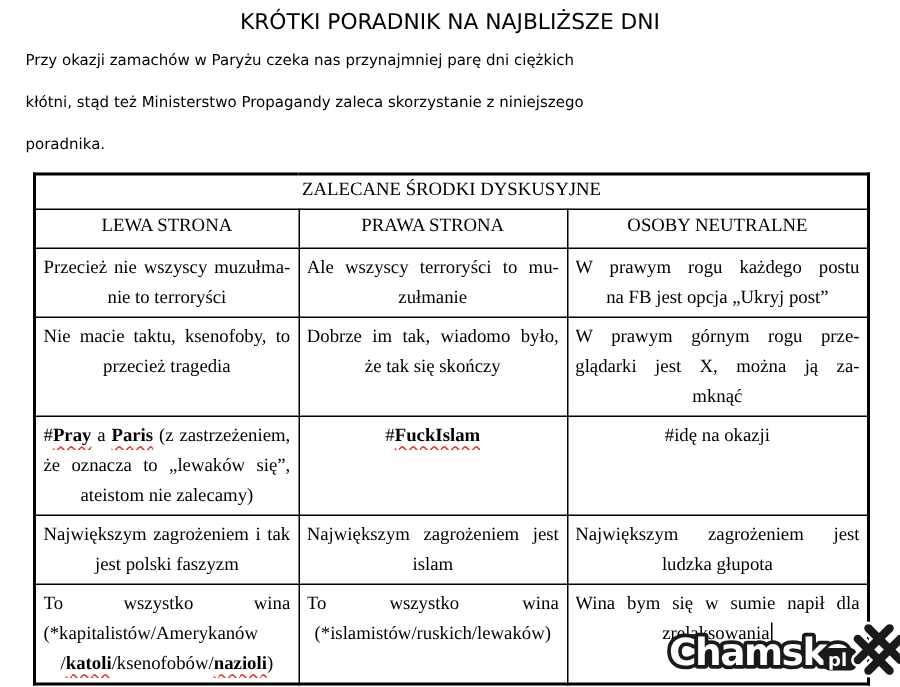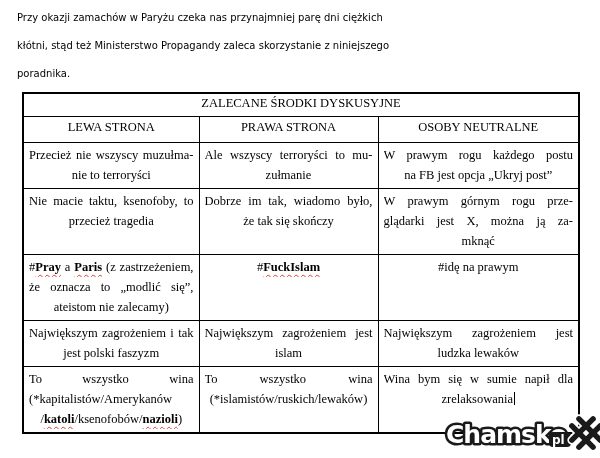--- a/index.html
+++ b/index.html
@@ -30,20 +30,21 @@
   .caret{display:inline-block;width:1px;height:13px;background:#000;
          vertical-align:-2px;margin-left:1px;}
 
   .watermark{position:absolute;right:-4px;bottom:0px;width:160px;height:48px;}
 </style>
 </head>
 <body>
 
 <div class="doc">
 
+  <div class="title">KRÓTKI PORADNIK NA NAJBLIŻSZE DNI</div>
 
   <div class="intro">
       <div class="intro-line">Przy okazji zamachów w Paryżu czeka nas przynajmniej parę dni ciężkich</div>
       <div class="intro-line">kłótni, stąd też Ministerstwo Propagandy zaleca skorzystanie z niniejszego</div>
       <div class="intro-line">poradnika.</div>
     </div>
 
   <table class="guide">
     <colgroup>
         <col class="c1">
@@ -86,42 +87,42 @@
           </td>
           <td>
             <div class="line j">W prawym górnym rogu prze-</div>
             <div class="line j">glądarki jest X, można ją za-</div>
             <div class="line">mknąć</div>
           </td>
         </tr>
         <tr>
           <td>
             <div class="line j">#<span class="sp">Pray</span> a <span class="sp">Paris</span> (z zastrzeżeniem,</div>
-            <div class="line j">że oznacza to „modlić się”,</div>
+            <div class="line j">że oznacza to „lewaków się”,</div>
             <div class="line">ateistom nie zalecamy)</div>
           </td>
           <td>
             <div class="line">#<span class="sp">FuckIslam</span></div>
           </td>
           <td>
-            <div class="line">#idę na prawym</div>
+            <div class="line">#idę na okazji</div>
           </td>
         </tr>
         <tr>
           <td>
             <div class="line j">Największym zagrożeniem i tak</div>
             <div class="line">jest polski faszyzm</div>
           </td>
           <td>
             <div class="line j">Największym zagrożeniem jest</div>
             <div class="line">islam</div>
           </td>
           <td>
             <div class="line j">Największym zagrożeniem jest</div>
-            <div class="line">ludzka lewaków</div>
+            <div class="line">ludzka głupota</div>
           </td>
         </tr>
         <tr>
           <td>
             <div class="line j">To wszystko wina</div>
             <div class="line j">(*kapitalistów/Amerykanów</div>
             <div class="line">/<span class="sp">katoli</span>/ksenofobów/<span class="sp">nazioli</span>)</div>
           </td>
           <td>
             <div class="line j">To wszystko wina</div>

